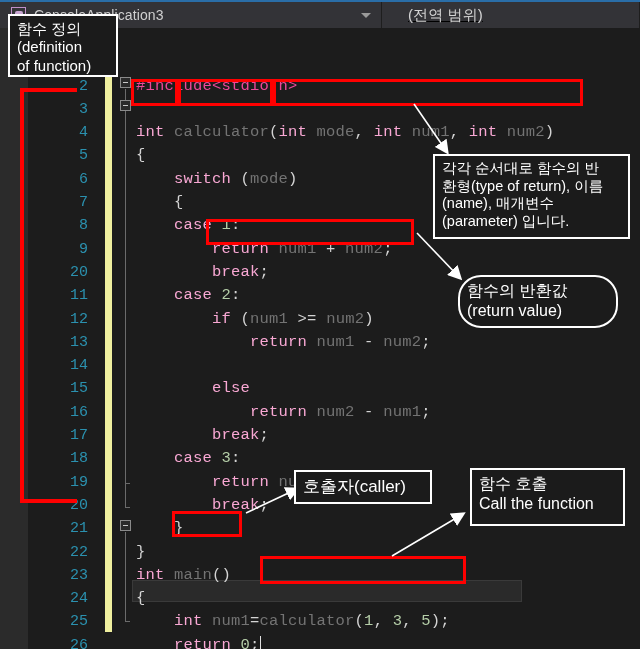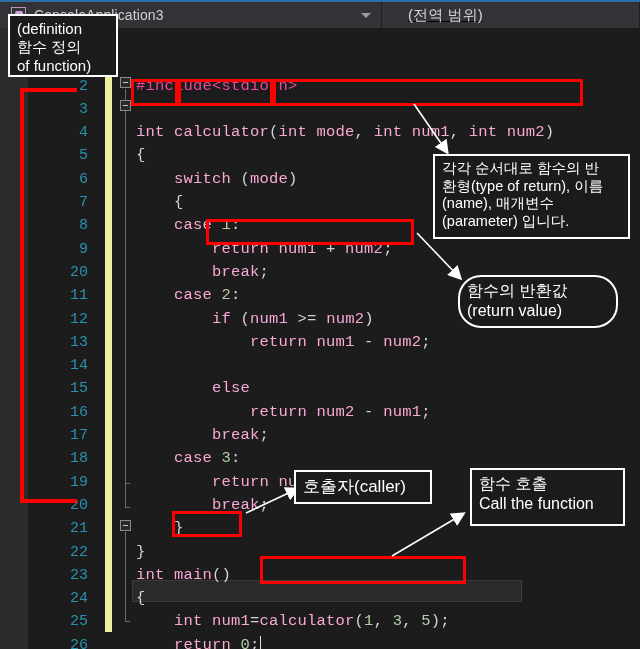--- a/index.html
+++ b/index.html
@@ -171,21 +171,21 @@
     position: absolute;
     left: 132px;
     width: 390px;
     height: 22px;
     background: #2a2a2a;
     border: 1px solid #3a3a3a;
     box-sizing: border-box;
   }
 
   .kw   { color: #f9a8d4; }
-  .id   { color: #f9a8d4; }
+  .id   { color: #737373; }
   .num  { color: #b5cea8; }
   .pre  { color: #ec4899; }
   .punct{ color: #d4d4d4; }
   .caret-bar {
     display: inline-block;
     width: 1px;
     height: 15px;
     background: #e0e0e0;
     vertical-align: -2px;
   }
@@ -423,22 +423,22 @@
         <path d="M0,0 L9,4.5 L0,9 z" fill="#ffffff"></path>
       </marker>
     </defs>
     <line x1="414" y1="104" x2="447" y2="152" stroke="#ffffff" stroke-width="1.6" marker-end="url(#ah)"></line>
     <line x1="417" y1="233" x2="460" y2="278" stroke="#ffffff" stroke-width="1.6" marker-end="url(#ah)"></line>
     <line x1="246" y1="513" x2="297" y2="489" stroke="#ffffff" stroke-width="1.6" marker-end="url(#ah)"></line>
     <line x1="392" y1="556" x2="463" y2="514" stroke="#ffffff" stroke-width="1.6" marker-end="url(#ah)"></line>
   </svg>
 
   <div class="anno" style="left:8px; top:14px; width:110px; height:63px; font-size:15px;">
+    <div>함수 정의</div>
     <div>(definition</div>
-    <div>함수 정의</div>
     <div>of function)</div>
   </div>
 
   <div class="anno" style="left:433px; top:154px; width:197px; height:85px; font-size:14.5px;">
     <div>각각 순서대로 함수의 반</div>
     <div>환형(type of return), 이름</div>
     <div>(name), 매개변수</div>
     <div>(parameter) 입니다.</div>
   </div>
 

